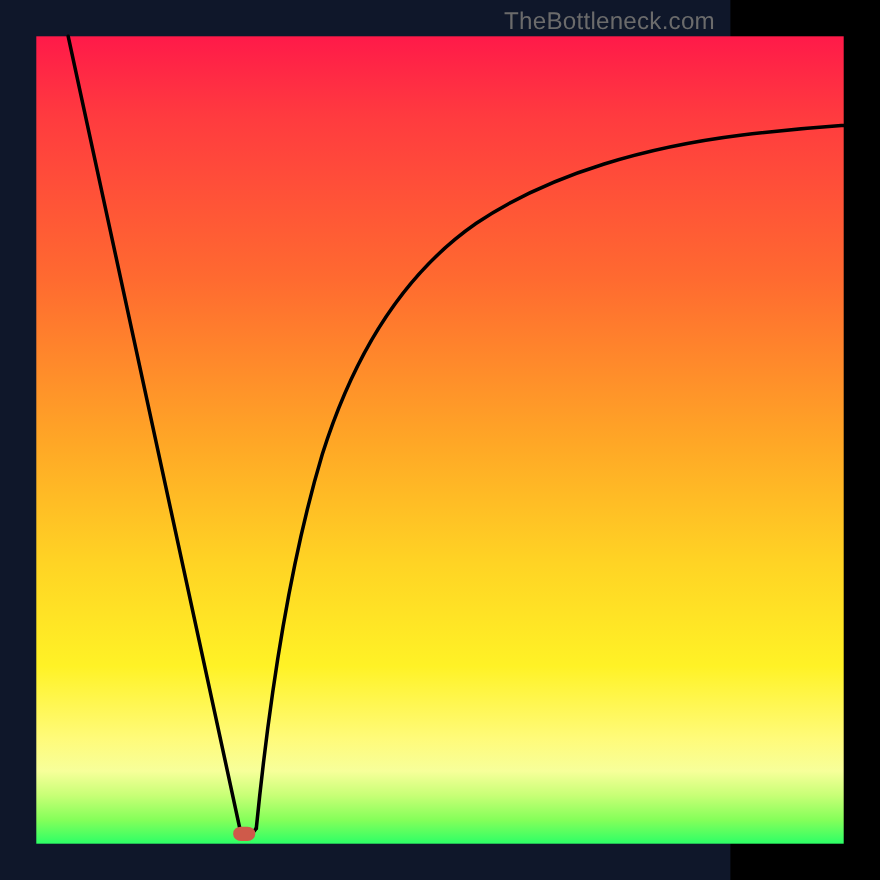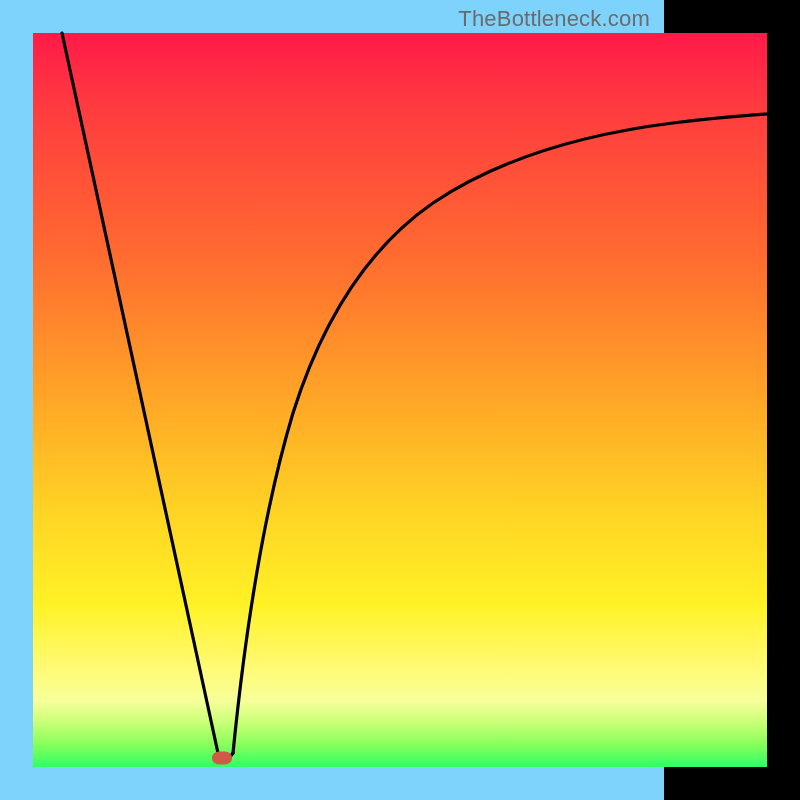--- a/index.html
+++ b/index.html
@@ -8,21 +8,21 @@
     width: 800px;
     height: 800px;
     overflow: hidden;
     background: #000;
     font-family: Arial, Helvetica, sans-serif;
   }
   .frame {
     position: relative;
     width: 664px;
     height: 800px;
-    background: #7dd3fc;
+    background: #0f172a;
   }
   .plot-area {
     position: absolute;
     left: 33px;
     top: 33px;
     width: 734px;
     height: 734px;
     
     background: linear-gradient(to bottom,
       #ff1a49 0%,

